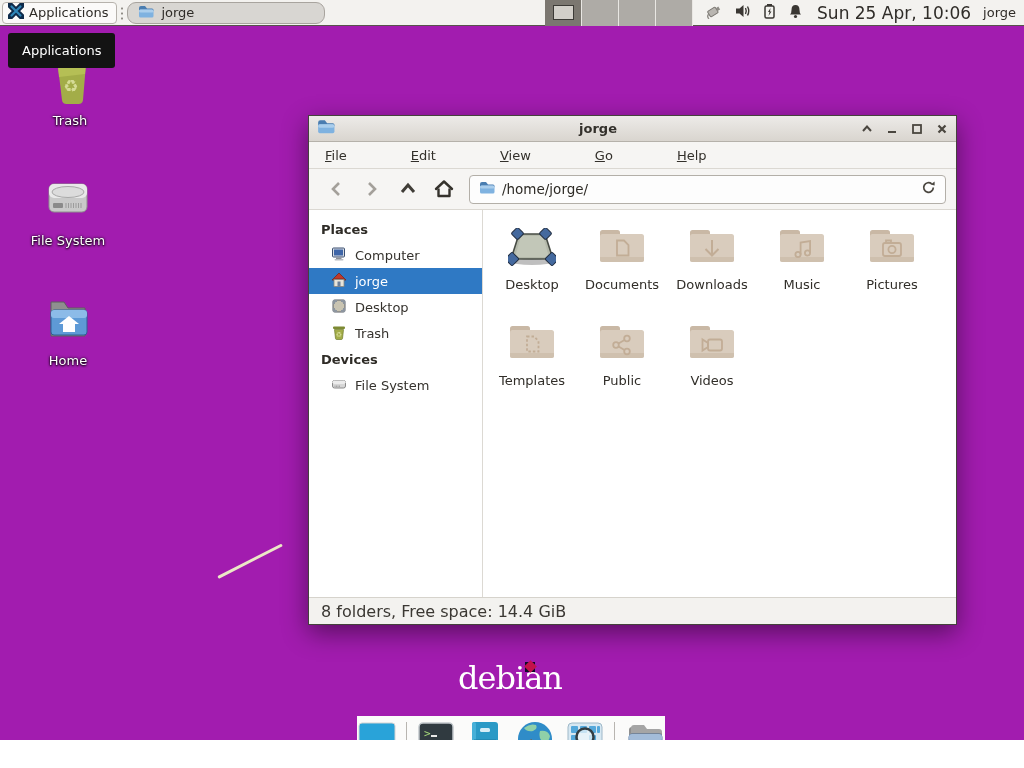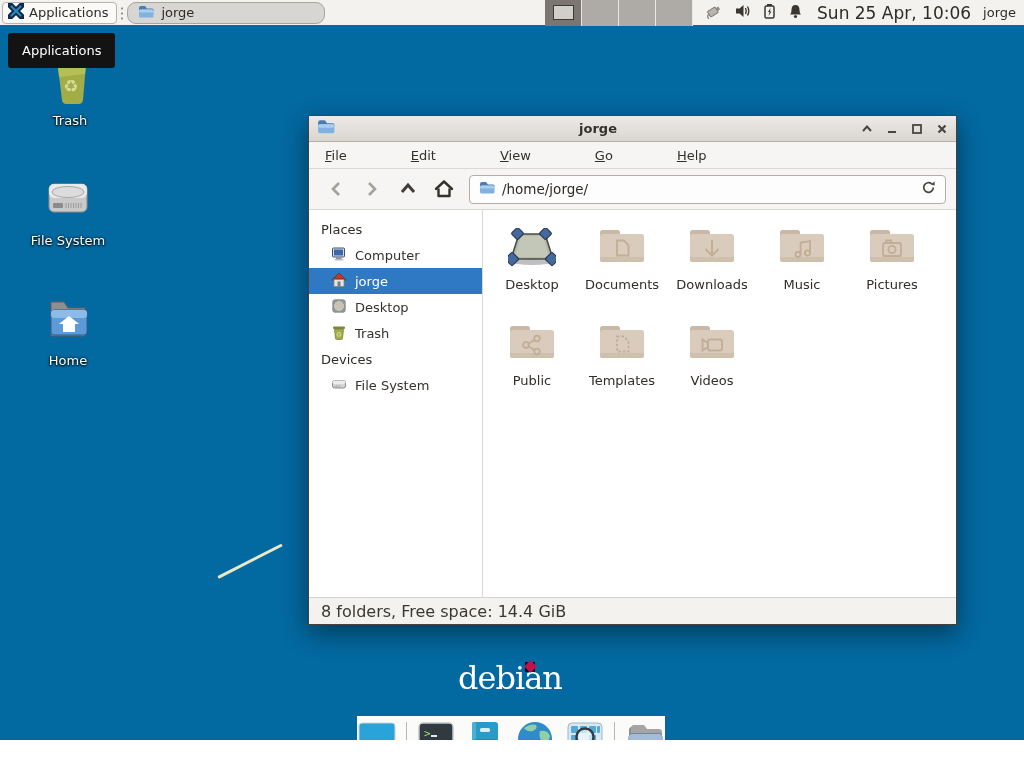--- a/index.html
+++ b/index.html
@@ -1,18 +1,18 @@
 <!DOCTYPE html>
 <html><head>
 <meta charset="utf-8">
 <style>
   * { margin:0; padding:0; box-sizing:border-box; }
   html,body { width:1024px; height:768px; }
   body { font-family:"DejaVu Sans","Liberation Sans",sans-serif; overflow:hidden; }
-  .screen { position:relative; width:1024px; height:740px; background:#0369a1; overflow:hidden;padding-left:33px; }
+  .screen { position:relative; width:1024px; height:740px; background:#a21caf; overflow:hidden;padding-left:33px; }
 
   
   .panel { position:absolute; top:0; left:0; width:1024px; height:26px;
            background:#f3f2ef; border-bottom:1px solid #57534c;
            display:flex; align-items:center; font-size:13px; color:#2f2c28; }
   .app-btn { display:flex; align-items:center; gap:5px; margin-left:2px; height:22px;
              padding:0 8px 0 5px; background:#fbfaf9; border:1px solid #b6b2ac; border-radius:4px; }
   .drag-dots { width:4px; height:14px; margin:0 3px;
                background-image:radial-gradient(circle,#908d86 1px,transparent 1.2px);
                background-size:4px 5px; }
@@ -63,21 +63,21 @@
   .menu-item { display:inline-block; padding:4px 10px; font-size:13px; color:#33302b; }
   .menu-item::first-letter { text-decoration:underline; }
   .toolbar { height:41px; background:#f6f5f3; border-bottom:1px solid #dbd8d2;
              display:flex; align-items:center; padding:0 10px; gap:2px; }
   .navbtn { width:34px; height:28px; display:flex; align-items:center; justify-content:center; }
   .pathbar { flex:1; height:29px; margin-left:6px; background:#fdfdfd; border:1px solid #b3afa8;
              border-radius:4px; display:flex; align-items:center; padding:0 9px; gap:7px; }
   .pathtext { flex:1; font-size:13.5px; color:#2d2a25; }
   .content { flex:1; display:flex; min-height:0; }
   .sidebar { width:174px; border-right:1px solid #dcd9d3; background:#fff; padding-top:6px; font-size:13px; }
-  .sb-header { font-weight:normal; color:#2f2c27; padding:6px 0 5px 12px; }
+  .sb-header { font-weight:bold; color:#2f2c27; padding:6px 0 5px 12px; }
   .sb-item { display:flex; align-items:center; gap:8px; height:26px; padding-left:22px; color:#35322d; }
   .sb-item.selected { background:#2f79c4; color:#fff; }
   .files { flex:1; display:flex; flex-wrap:wrap; align-content:flex-start;
            padding:12px 0 0 4px; background:#fff; }
   .fitem { width:90px; height:96px; display:flex; flex-direction:column; align-items:center; }
   .fitem svg { margin-top:6px; }
   .flabel { margin-top:5px; font-size:13px; color:#312e29; }
   .statusbar { height:27px; background:#f3f2ef; border-top:1px solid #d6d3cc;
                display:flex; align-items:center; padding-left:12px; font-size:16px; color:#3b3833; }
 
@@ -428,41 +428,41 @@
           </span>
           <span class="flabel">Pictures</span>
         </div>
 
         <div class="fitem">
           <span>
             <svg width="48" height="40" viewBox="0 0 48 40">
               <rect x="2" y="2" width="20" height="11" rx="2.5" fill="#c9b8a5"></rect>
               <rect x="2" y="6" width="44" height="28" rx="2.5" fill="#d9ccbd"></rect>
               <path d="M2 29 h44 v2.5 q0 2.5-2.5 2.5 h-39 q-2.5 0-2.5-2.5 z" fill="#cfc0ae"></path>
+              <path d="M19 12.5 h7 l4.5 4.5 v10.5 h-11.5 z" fill="none" stroke="#c2ad96" stroke-width="1.8" stroke-dasharray="2.5 2"></path>
+            </svg>
+          </span>
+          <span class="flabel">Templates</span>
+        </div>
+
+        <div class="fitem">
+          <span>
+            <svg width="48" height="40" viewBox="0 0 48 40">
+              <rect x="2" y="2" width="20" height="11" rx="2.5" fill="#c9b8a5"></rect>
+              <rect x="2" y="6" width="44" height="28" rx="2.5" fill="#d9ccbd"></rect>
+              <path d="M2 29 h44 v2.5 q0 2.5-2.5 2.5 h-39 q-2.5 0-2.5-2.5 z" fill="#cfc0ae"></path>
               <g stroke="#c2ad96" stroke-width="1.8" fill="none">
                 <circle cx="18" cy="21" r="2.8"></circle>
                   <circle cx="29" cy="14.5" r="2.8"></circle>
                   <circle cx="29" cy="27.5" r="2.8"></circle>
                 <path d="M20.5 19.6 L26.5 16 M20.5 22.4 L26.5 26"></path>
               </g>
             </svg>
           </span>
           <span class="flabel">Public</span>
-        </div>
-
-        <div class="fitem">
-          <span>
-            <svg width="48" height="40" viewBox="0 0 48 40">
-              <rect x="2" y="2" width="20" height="11" rx="2.5" fill="#c9b8a5"></rect>
-              <rect x="2" y="6" width="44" height="28" rx="2.5" fill="#d9ccbd"></rect>
-              <path d="M2 29 h44 v2.5 q0 2.5-2.5 2.5 h-39 q-2.5 0-2.5-2.5 z" fill="#cfc0ae"></path>
-              <path d="M19 12.5 h7 l4.5 4.5 v10.5 h-11.5 z" fill="none" stroke="#c2ad96" stroke-width="1.8" stroke-dasharray="2.5 2"></path>
-            </svg>
-          </span>
-          <span class="flabel">Templates</span>
         </div>
 
         <div class="fitem">
           <span>
             <svg width="48" height="40" viewBox="0 0 48 40">
               <rect x="2" y="2" width="20" height="11" rx="2.5" fill="#c9b8a5"></rect>
               <rect x="2" y="6" width="44" height="28" rx="2.5" fill="#d9ccbd"></rect>
               <path d="M2 29 h44 v2.5 q0 2.5-2.5 2.5 h-39 q-2.5 0-2.5-2.5 z" fill="#cfc0ae"></path>
               <g stroke="#c2ad96" stroke-width="1.8" fill="none">
                 <rect x="20" y="15.5" width="14" height="11" rx="2"></rect>

